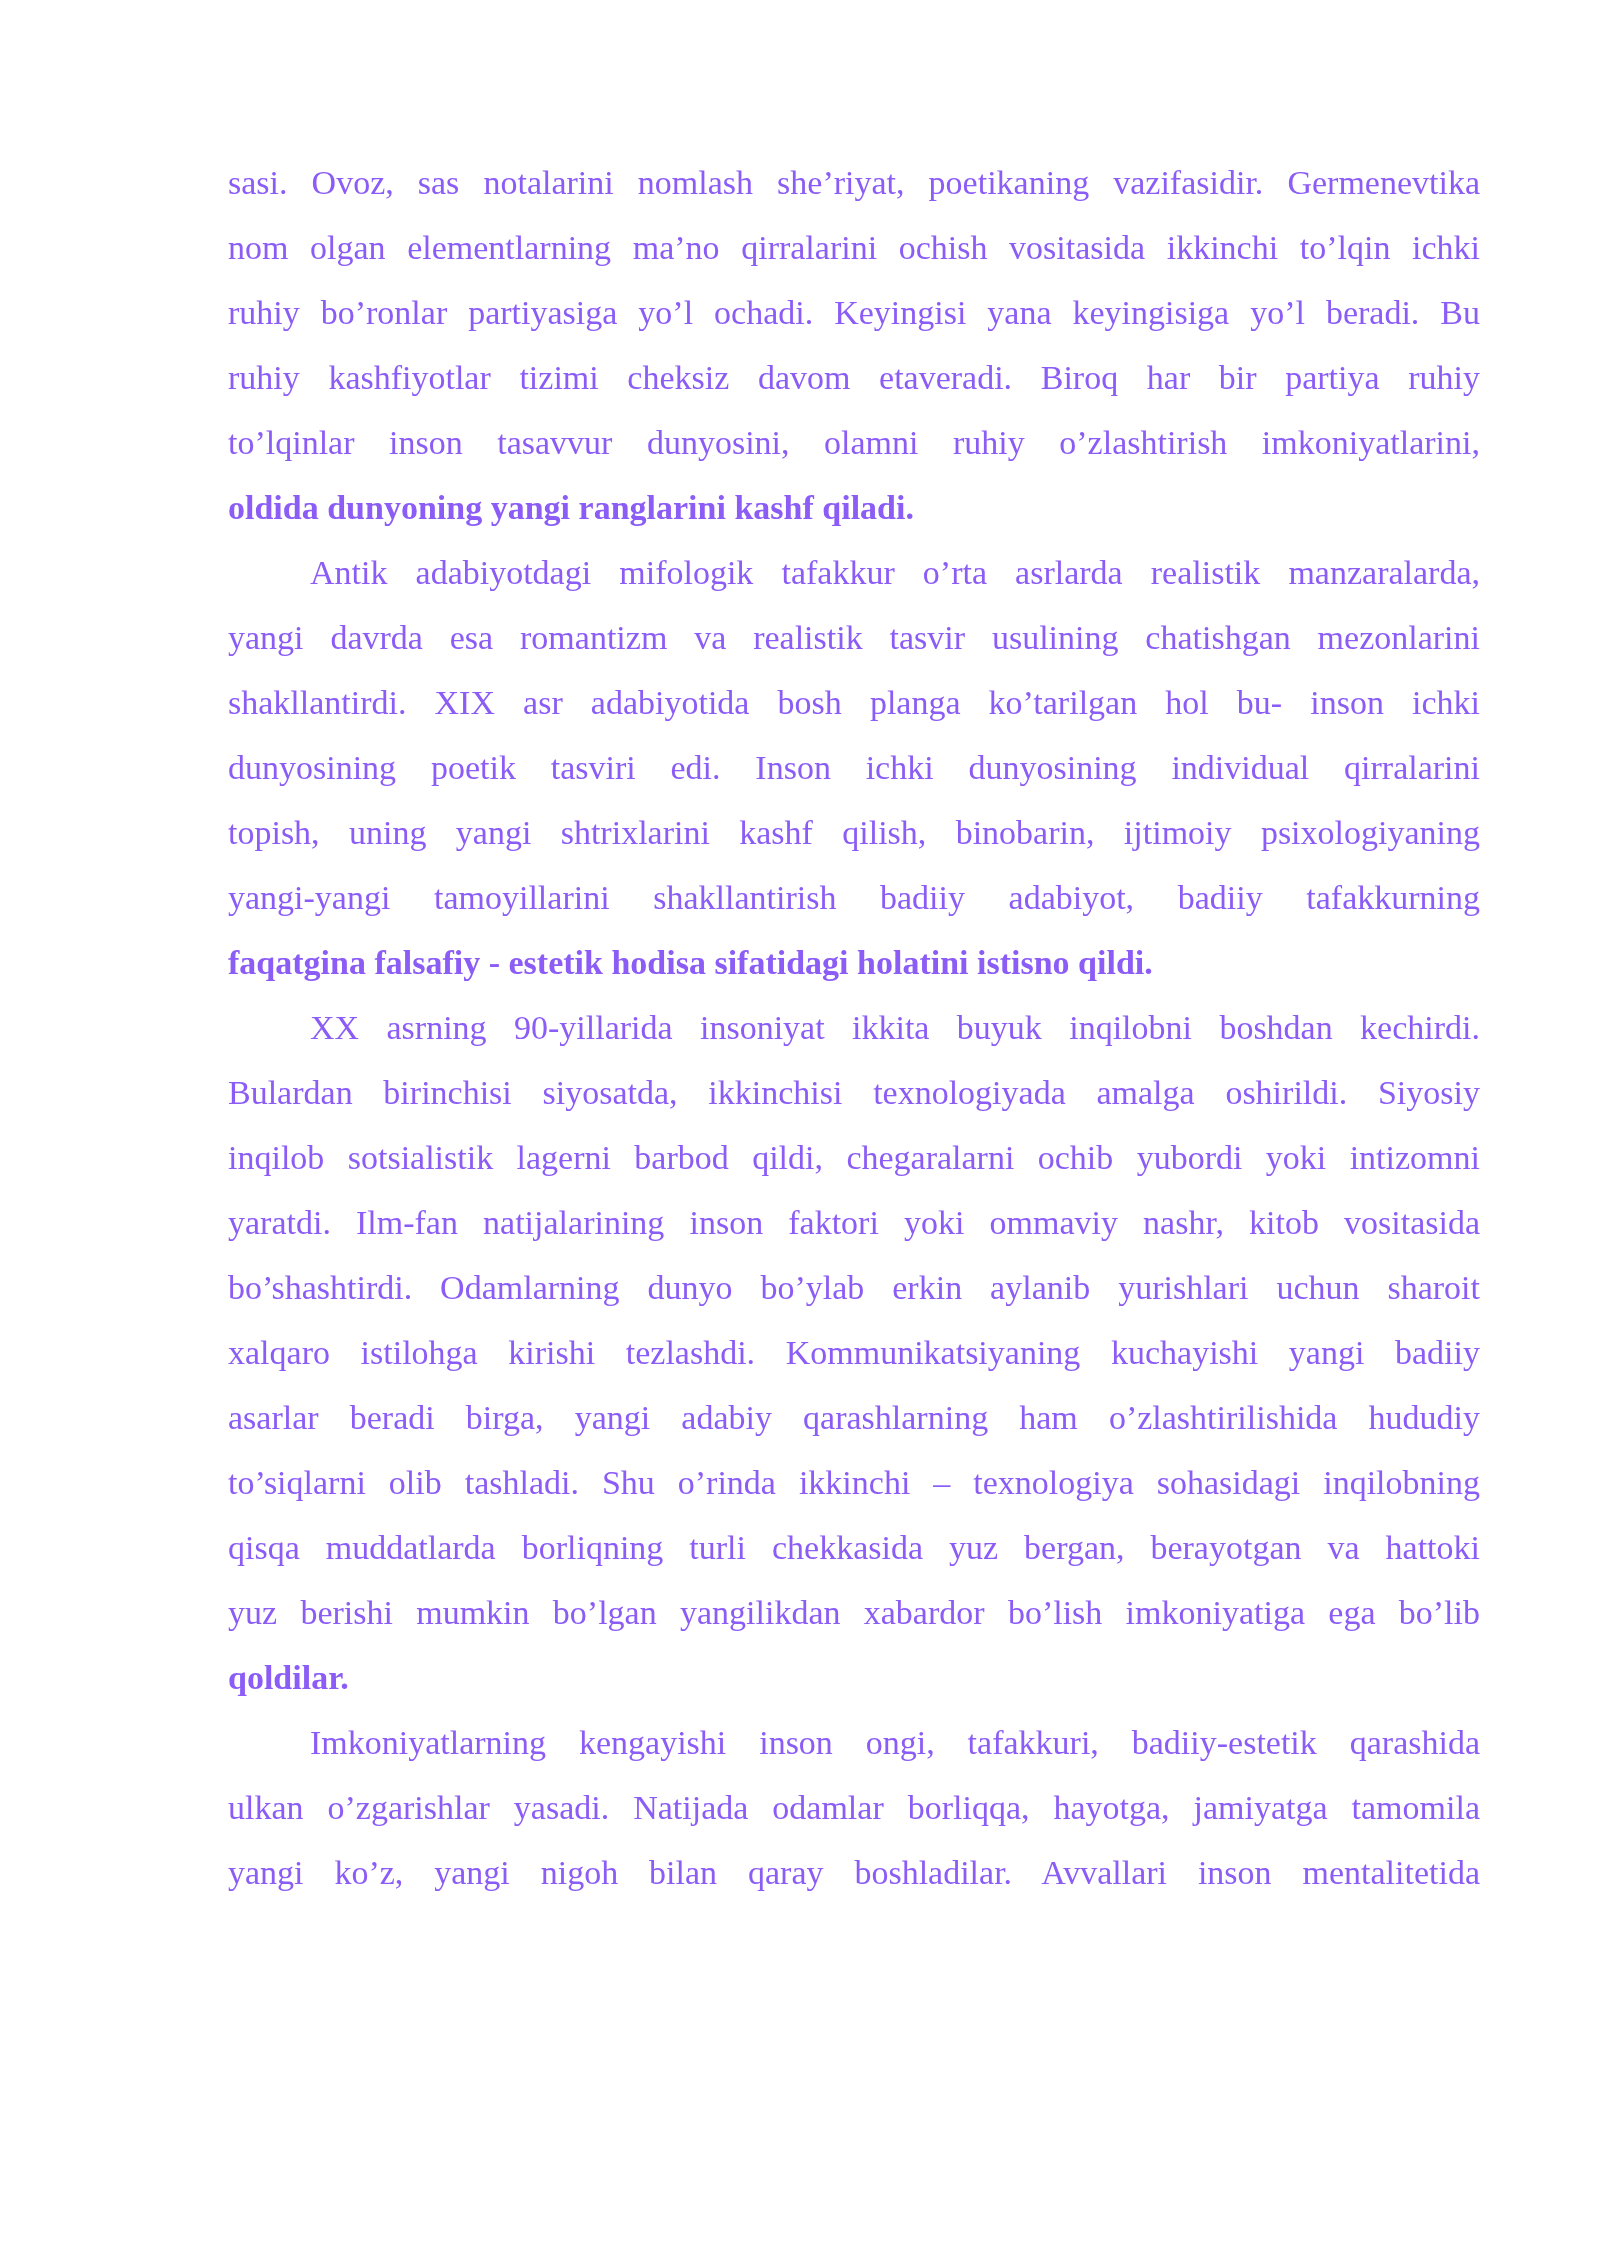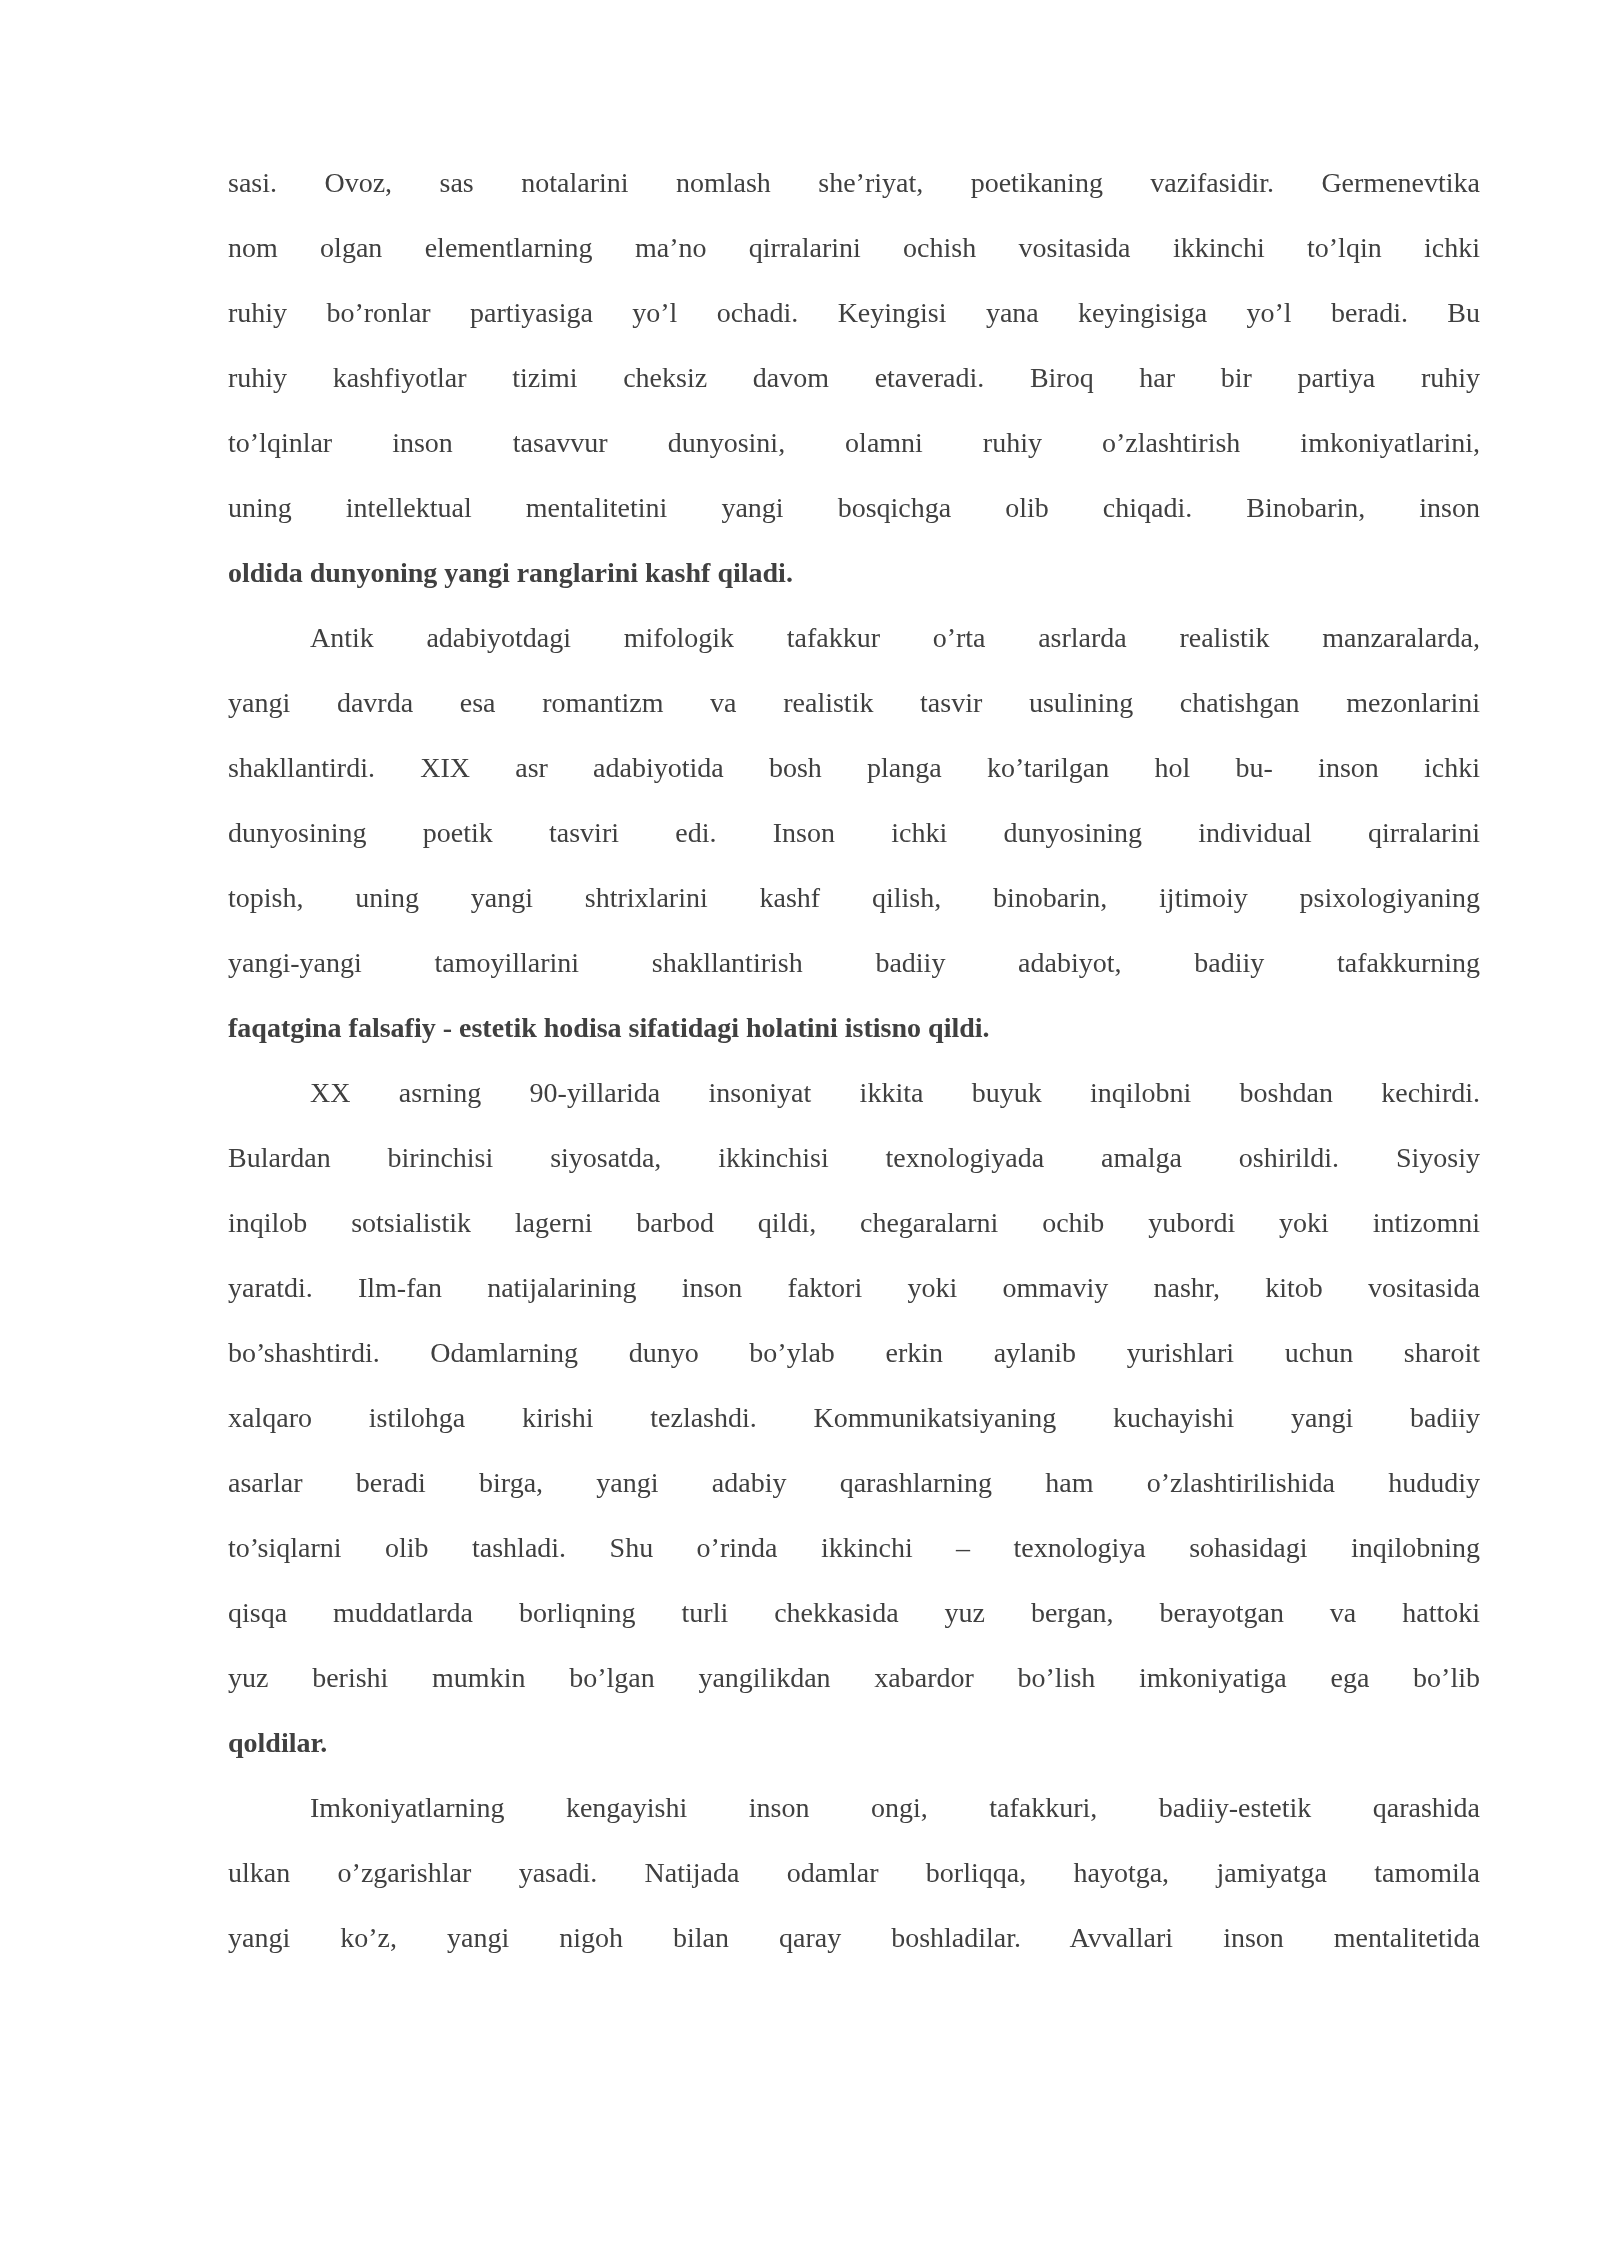--- a/index.html
+++ b/index.html
@@ -19,24 +19,24 @@
     position: absolute;
     left: 228px;
     top: 150px;
     width: 1252px;
   }
   .para {
     margin: 0;
     padding: 0;
   }
   .line {
-    font-size: 28px;
+    font-size: 34px;
     line-height: 65px;
     height: 65px;
-    color: #404040;
+    color: #8b5cf6;
     text-align: justify;
     text-align-last: justify;
     white-space: normal;
     overflow: hidden;
   }
   .line.indent {
     text-indent: 82px;
   }
   .line.parend {
     text-align-last: left;
@@ -47,21 +47,20 @@
 <body>
 
 <div class="page" style="background: rgb(255, 255, 255);">
   <div class="textblock">
       <div class="para">
         <div class="line">sasi. Ovoz, sas notalarini nomlash she’riyat, poetikaning vazifasidir. Germenevtika</div>
         <div class="line">nom olgan elementlarning ma’no qirralarini ochish vositasida ikkinchi to’lqin ichki</div>
         <div class="line">ruhiy bo’ronlar partiyasiga yo’l ochadi. Keyingisi yana keyingisiga yo’l beradi. Bu</div>
         <div class="line">ruhiy kashfiyotlar tizimi cheksiz davom etaveradi. Biroq har bir partiya ruhiy</div>
         <div class="line">to’lqinlar inson tasavvur dunyosini, olamni ruhiy o’zlashtirish imkoniyatlarini,</div>
-        <div class="line">uning intellektual mentalitetini yangi bosqichga olib chiqadi. Binobarin, inson</div>
         <div class="line parend">oldida dunyoning yangi ranglarini kashf qiladi.</div>
       </div>
       <div class="para">
         <div class="line indent">Antik adabiyotdagi mifologik tafakkur o’rta asrlarda realistik manzaralarda,</div>
         <div class="line">yangi davrda esa romantizm va realistik tasvir usulining chatishgan mezonlarini</div>
         <div class="line">shakllantirdi. XIX asr adabiyotida bosh planga ko’tarilgan hol bu- inson ichki</div>
         <div class="line">dunyosining poetik tasviri edi. Inson ichki dunyosining individual qirralarini</div>
         <div class="line">topish, uning yangi shtrixlarini kashf qilish, binobarin, ijtimoiy psixologiyaning</div>
         <div class="line">yangi-yangi tamoyillarini shakllantirish badiiy adabiyot, badiiy tafakkurning</div>
         <div class="line parend">faqatgina falsafiy - estetik hodisa sifatidagi holatini istisno qildi.</div>

